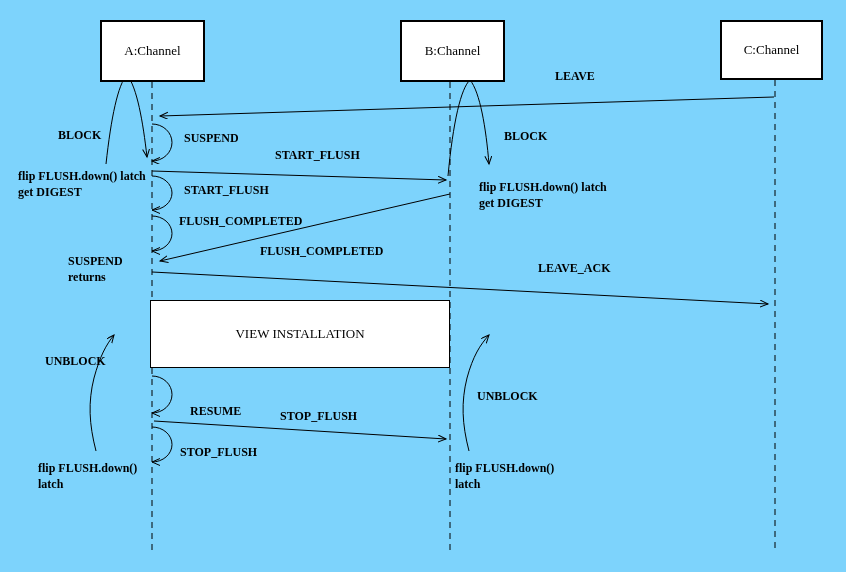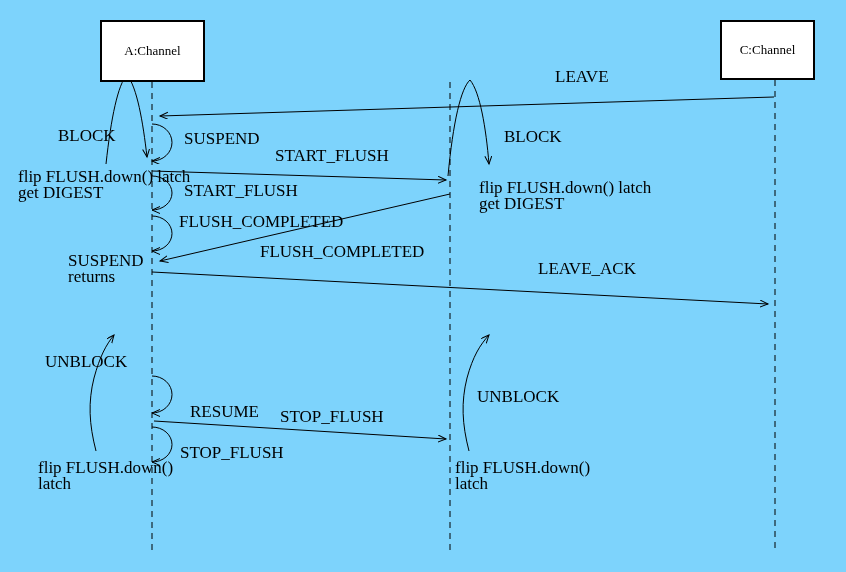--- a/index.html
+++ b/index.html
@@ -15,34 +15,35 @@
   .channel-box{
     position:absolute;
     border:2px solid #000;
     background:#fff;
     display:flex;align-items:center;justify-content:center;
     font-size:13px;
     box-sizing:border-box;
   }
   .box-a{left:100px;top:20px;width:105px;height:62px;}
   .box-b{left:400px;top:20px;width:105px;height:62px;}
-  .box-c{left:720px;top:20px;width:95px;height:60px;}
+  .box-c{left:720px;top:20px;width:103px;height:60px;}
   .view-box{
     position:absolute;
     left:150px;top:300px;width:300px;height:68px;
     border:1px solid #000;background:#fff;
     display:flex;align-items:center;justify-content:center;
     font-size:13px;
     box-sizing:border-box;
   }
   .lbl{
     position:absolute;
-    font-size:17px;
+    font-size:12px;
     line-height:15px;
     white-space:nowrap;
+    font-weight:bold;
   }
   .multiline{line-height:16px;}
   .l-leave{left:555px;top:69px;}
   .l-block-a{left:58px;top:128px;}
   .l-suspend-loop{left:184px;top:131px;}
   .l-start-flush-msg{left:275px;top:148px;}
   .l-block-b{left:504px;top:129px;}
   .l-flip-a-top{left:18px;top:169px;}
   .l-get-digest-a{left:18px;top:185px;}
   .l-start-flush-loop{left:184px;top:183px;}
@@ -88,24 +89,30 @@
     <path d="M96,451 C89,424 88,402 94,378 C100,356 106,345 114,335" marker-end="url(#arw)"></path>
     <path d="M152,376 A20,18.5 0 0 1 152,413" marker-end="url(#arw)"></path>
     <path d="M154,421 L446,439" marker-end="url(#arw)"></path>
     <path d="M152,427 A20,17.5 0 0 1 152,462" marker-end="url(#arw)"></path>
     <path d="M469,451 C462,424 461,402 467,378 C473,356 480,345 489,335" marker-end="url(#arw)"></path>
   </svg>
 
   <div class="channel-box box-a">
     <span>A:Channel</span>
   </div>
+  <div class="channel-box box-b">
+    <span>B:Channel</span>
+  </div>
   <div class="channel-box box-c">
     <span>C:Channel</span>
   </div>
 
+  <div class="view-box">
+    <span>VIEW INSTALLATION</span>
+  </div>
 
   <div class="lbl l-leave">LEAVE</div>
   <div class="lbl l-block-a">BLOCK</div>
   <div class="lbl l-suspend-loop">SUSPEND</div>
   <div class="lbl l-start-flush-msg">START_FLUSH</div>
   <div class="lbl l-block-b">BLOCK</div>
   <div class="lbl l-flip-a-top">flip FLUSH.down() latch</div>
   <div class="lbl l-get-digest-a">get DIGEST</div>
   <div class="lbl l-start-flush-loop">START_FLUSH</div>
   <div class="lbl l-flip-b-top">flip FLUSH.down() latch</div>

